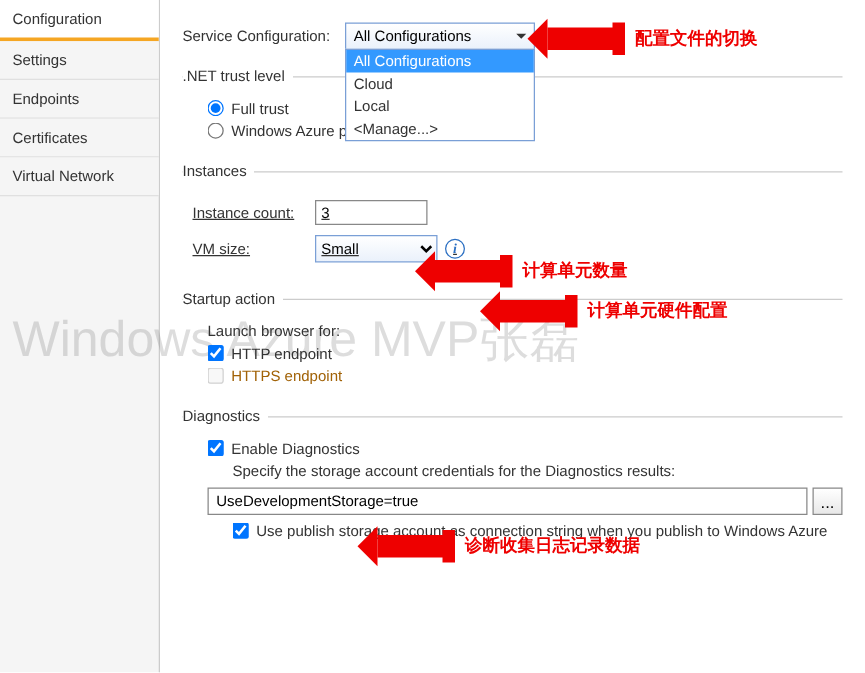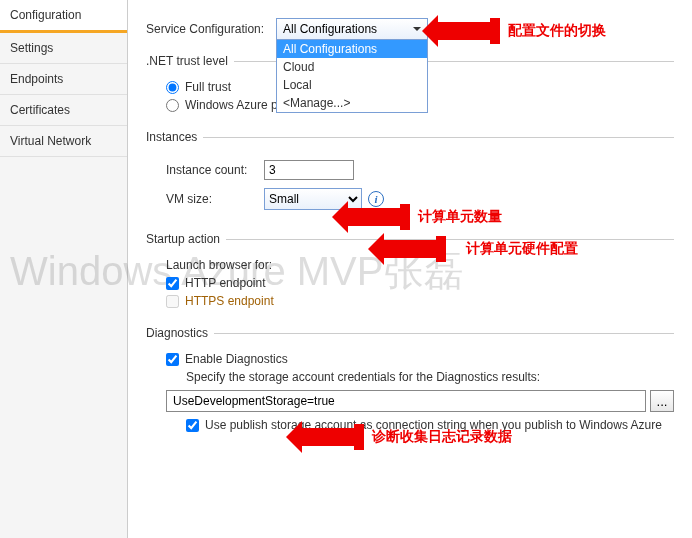--- a/index.html
+++ b/index.html
@@ -6,28 +6,28 @@
 body { font-family: "Segoe UI", Tahoma, sans-serif; font-size: 12px; color: #333; background: #fff; width: 692px; height: 538px; overflow: hidden; position: relative; }
 .layout { display: flex; height: 100%; }
 .sidebar { width: 128px; background: #f5f5f5; border-right: 1px solid #ccc; }
 .sidebar-item { padding: 8px 10px; border-bottom: 1px solid #e0e0e0; cursor: pointer; background: #f5f5f5; }
 .sidebar-item.active { background: #fff; border-bottom: 3px solid #f5a623; font-weight: normal; }
 .main { flex: 1; padding: 10px 18px; position: relative; }
 .row { display: flex; align-items: center; margin: 8px 0; }
 .label { min-width: 130px; }
 fieldset { border: none; border-top: 1px solid #ccc; margin-top: 14px; padding-top: 8px; }
 legend { padding: 0 6px 0 0; color: #333; }
-.indent { margin-left: 20px; }
+.indent { margin-left: 8px; text-decoration: underline; }
 .combo { position: relative; display: inline-block; }
 .combo-btn { width: 152px; height: 22px; border: 1px solid #7a9fd6; background: linear-gradient(#fff,#eaf1fb); padding: 0 20px 0 6px; text-align: left; position: relative; font-size: 12px; cursor: pointer; }
 .combo-btn::after { content: ""; position: absolute; right: 6px; top: 8px; border: 4px solid transparent; border-top-color: #333; }
 .combo-list { position: absolute; top: 21px; left: 0; width: 152px; border: 1px solid #7a9fd6; background: #fff; z-index: 10; }
 .combo-opt { padding: 2px 6px; cursor: pointer; }
 .combo-opt.sel { background: #3399ff; color: #fff; }
-.radio-row, .check-row { display: flex; align-items: flex-end; gap: 6px; margin: 4px 0 4px 20px; }
+.radio-row, .check-row { display: flex; align-items: flex-start; gap: 6px; margin: 4px 0 4px 20px; }
 input[type=text].small { width: 90px; height: 20px; border: 1px solid #888; padding: 0 4px; font-size: 12px; }
 select.native { width: 98px; height: 22px; border: 1px solid #7a9fd6; background: linear-gradient(#fff,#eaf1fb); font-size: 12px; }
 .info-icon { display: inline-flex; width: 16px; height: 16px; border: 1px solid #2b6fc2; border-radius: 50%; color: #2b6fc2; font-weight: bold; font-style: italic; font-family: Georgia, serif; align-items: center; justify-content: center; font-size: 11px; margin-left: 6px; }
 .storage-row { display: flex; align-items: center; gap: 4px; margin: 6px 0 6px 20px; }
 .storage-input { flex: 1; height: 22px; border: 1px solid #888; padding: 0 6px; font-size: 12px; }
 .ell-btn { width: 24px; height: 22px; border: 1px solid #888; background: linear-gradient(#fff,#e8e8e8); cursor: pointer; }
 .disabled-label { color: #a16207; }
 .watermark { position: absolute; top: 244px; left: 10px; font-size: 40px; color: rgba(120,120,120,0.25); white-space: nowrap; pointer-events: none; z-index: 0; font-family: "Segoe UI Light","Segoe UI",sans-serif; }
 .arrow { position: absolute; display: flex; align-items: center; z-index: 20; pointer-events: none; }
 .arrow-shape { position: relative; width: 56px; height: 18px; background: #e00; }
@@ -126,20 +126,20 @@
 </div>
 
 <div class="arrow" style="top:22px; left:438px;">
   <div class="arrow-shape"></div>
   <span class="arrow-text">配置文件的切换</span>
 </div>
 <div class="arrow" style="top:208px; left:348px;">
   <div class="arrow-shape"></div>
   <span class="arrow-text">计算单元数量</span>
 </div>
-<div class="arrow" style="top:240px; left:384px;gap:12px;">
+<div class="arrow" style="top:240px; left:400px;">
   <div class="arrow-shape"></div>
   <span class="arrow-text">计算单元硬件配置</span>
 </div>
 <div class="arrow" style="top:428px; left:302px;">
   <div class="arrow-shape"></div>
   <span class="arrow-text">诊断收集日志记录数据</span>
 </div>
 
 </body></html>

